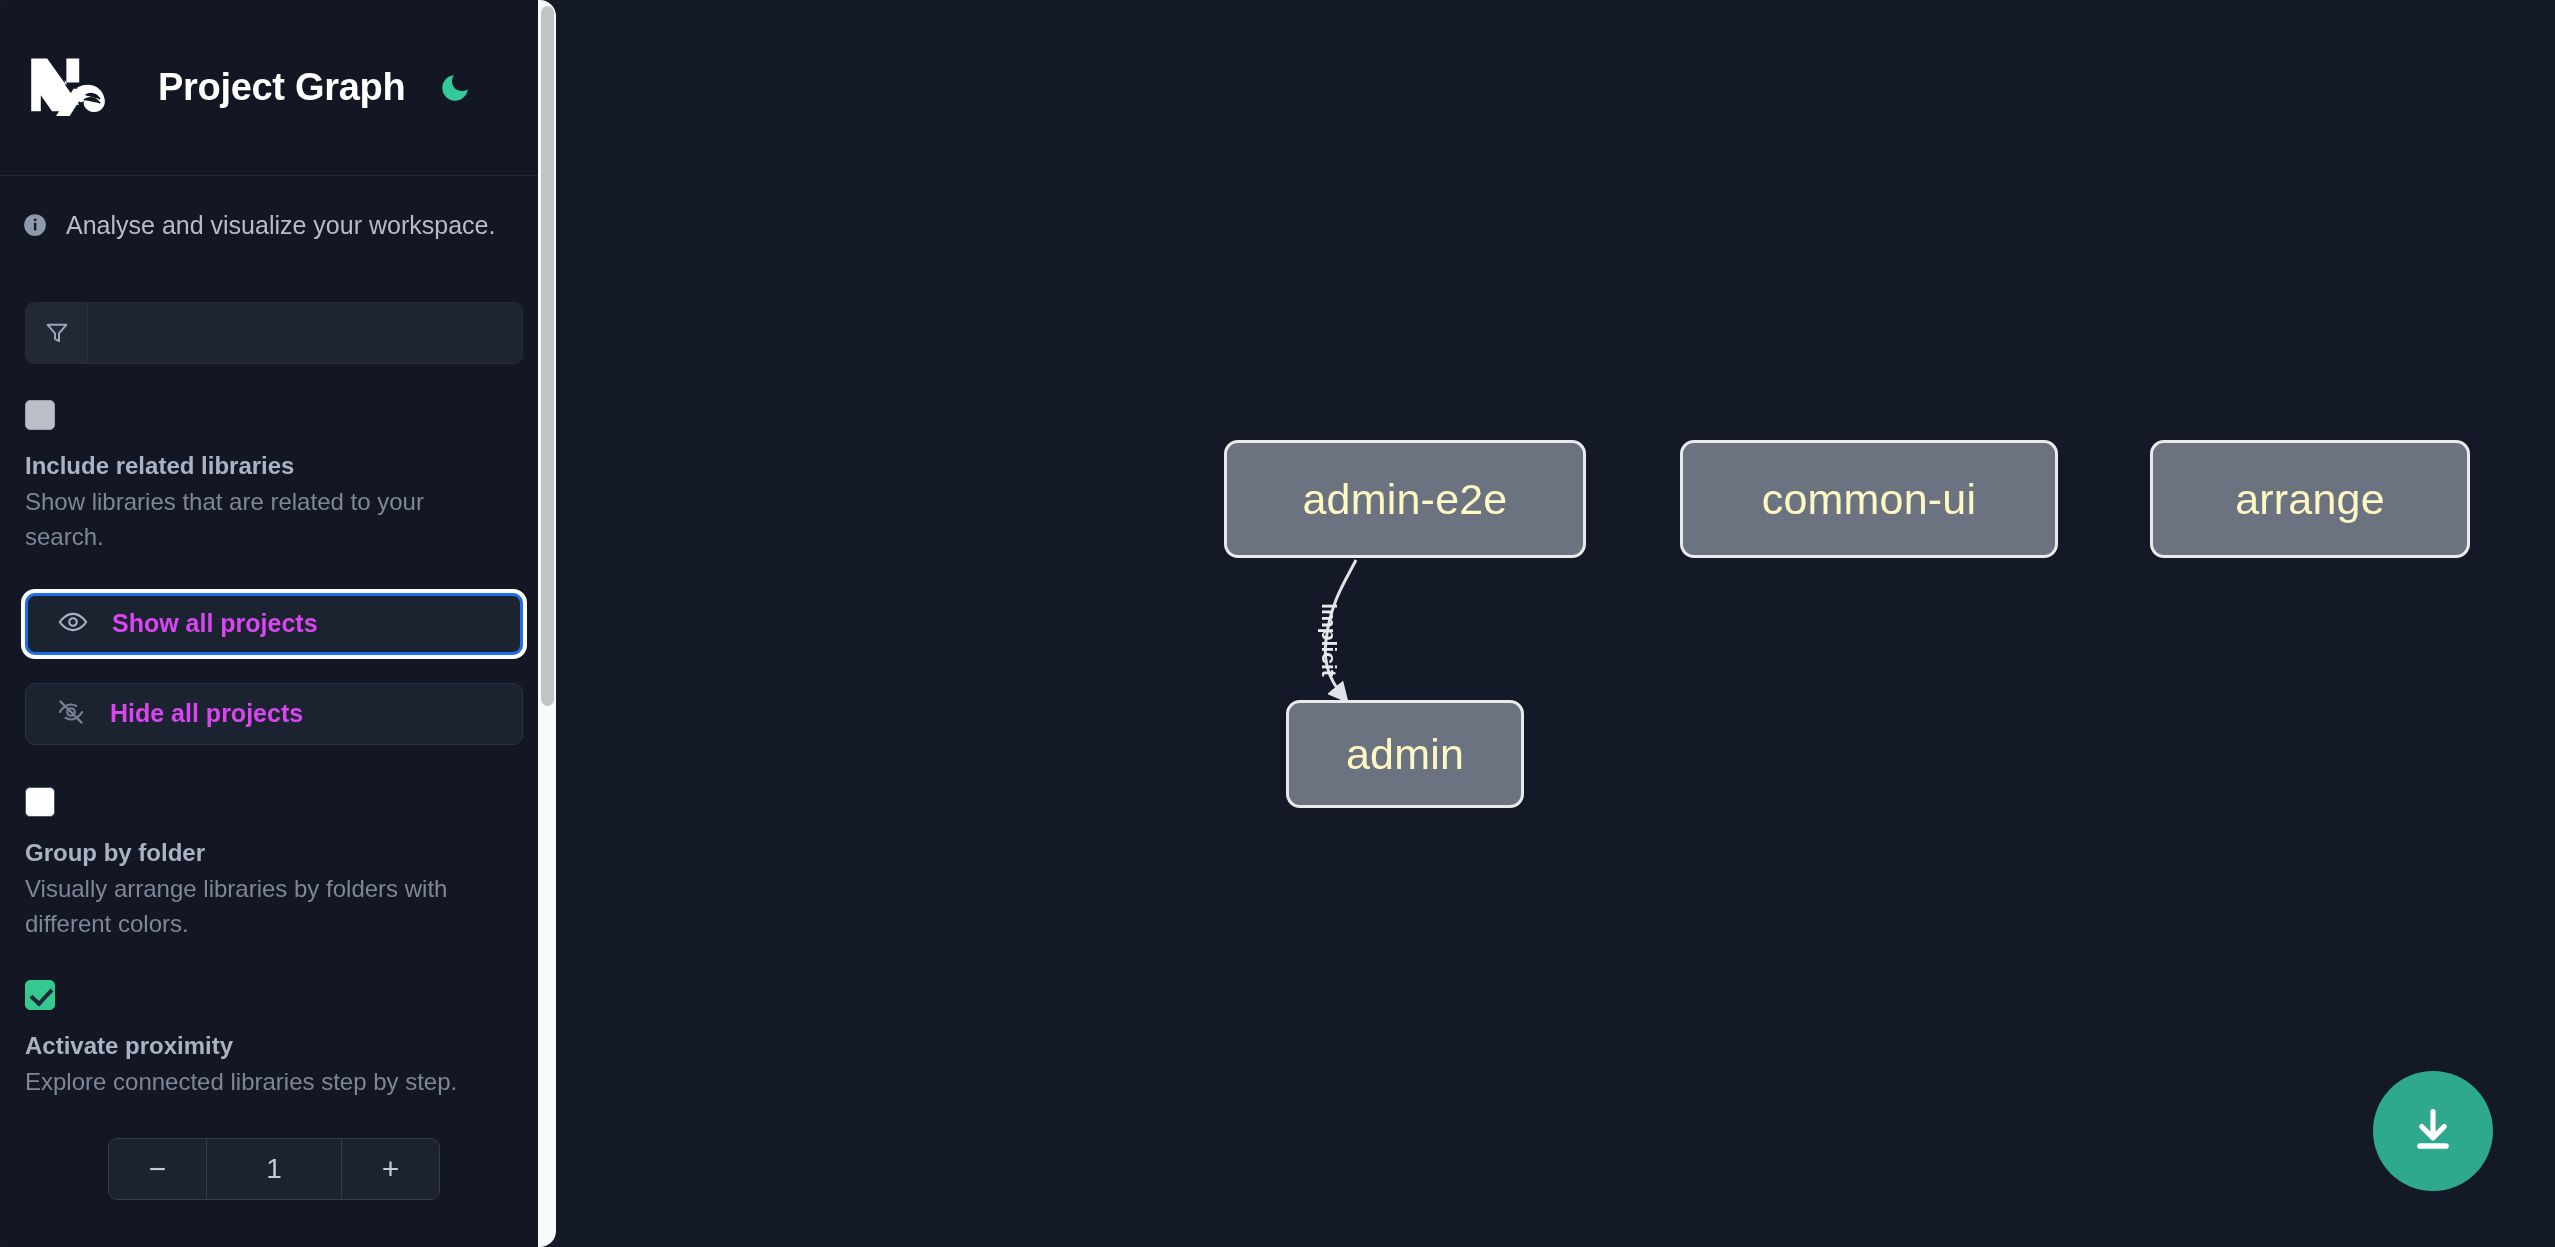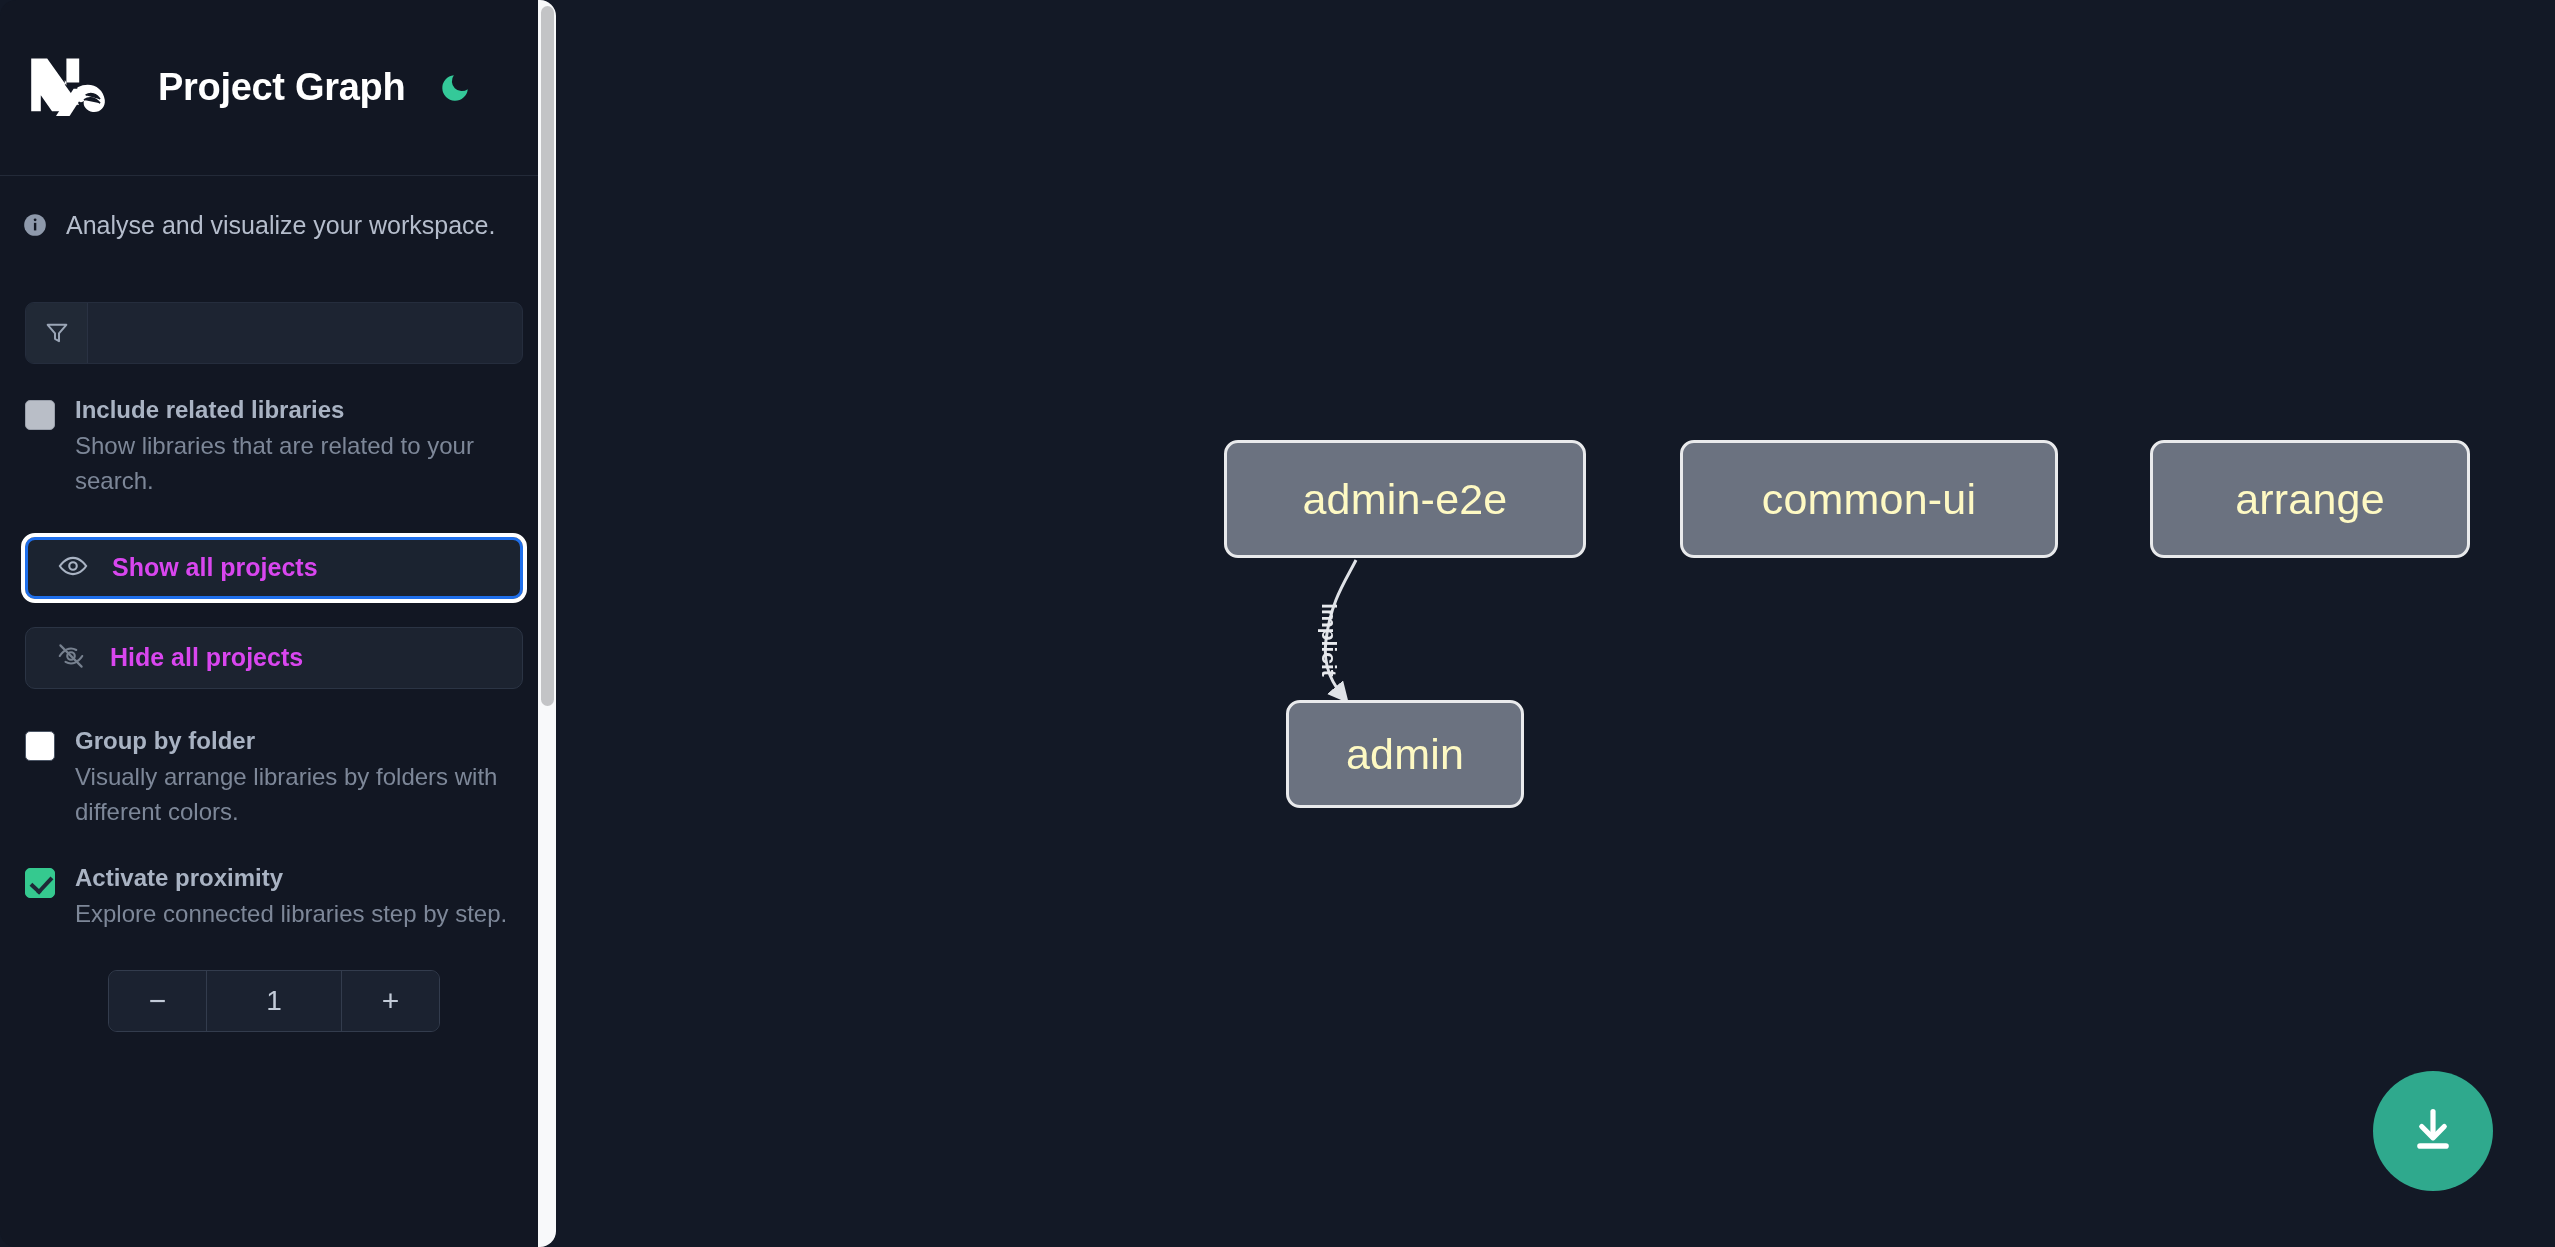--- a/index.html
+++ b/index.html
@@ -107,20 +107,21 @@
     padding: 0 18px;
   }
   .filter-input::placeholder { color: #93a0b4; }
 
   
   .chk-row {
     display: flex;
     padding-left: 25px;
     padding-right: 28px;
     gap: 20px;
+    flex-direction: column;
   }
   .chk-row.r1 { margin-top: 30px; }
   .chk-row.r2 { margin-top: 36px; }
   .chk-row.r3 { margin-top: 32px; }
 
   .chk {
     width: 30px; height: 30px;
     flex: 0 0 30px;
     border-radius: 5px;
     margin-top: 6px;

